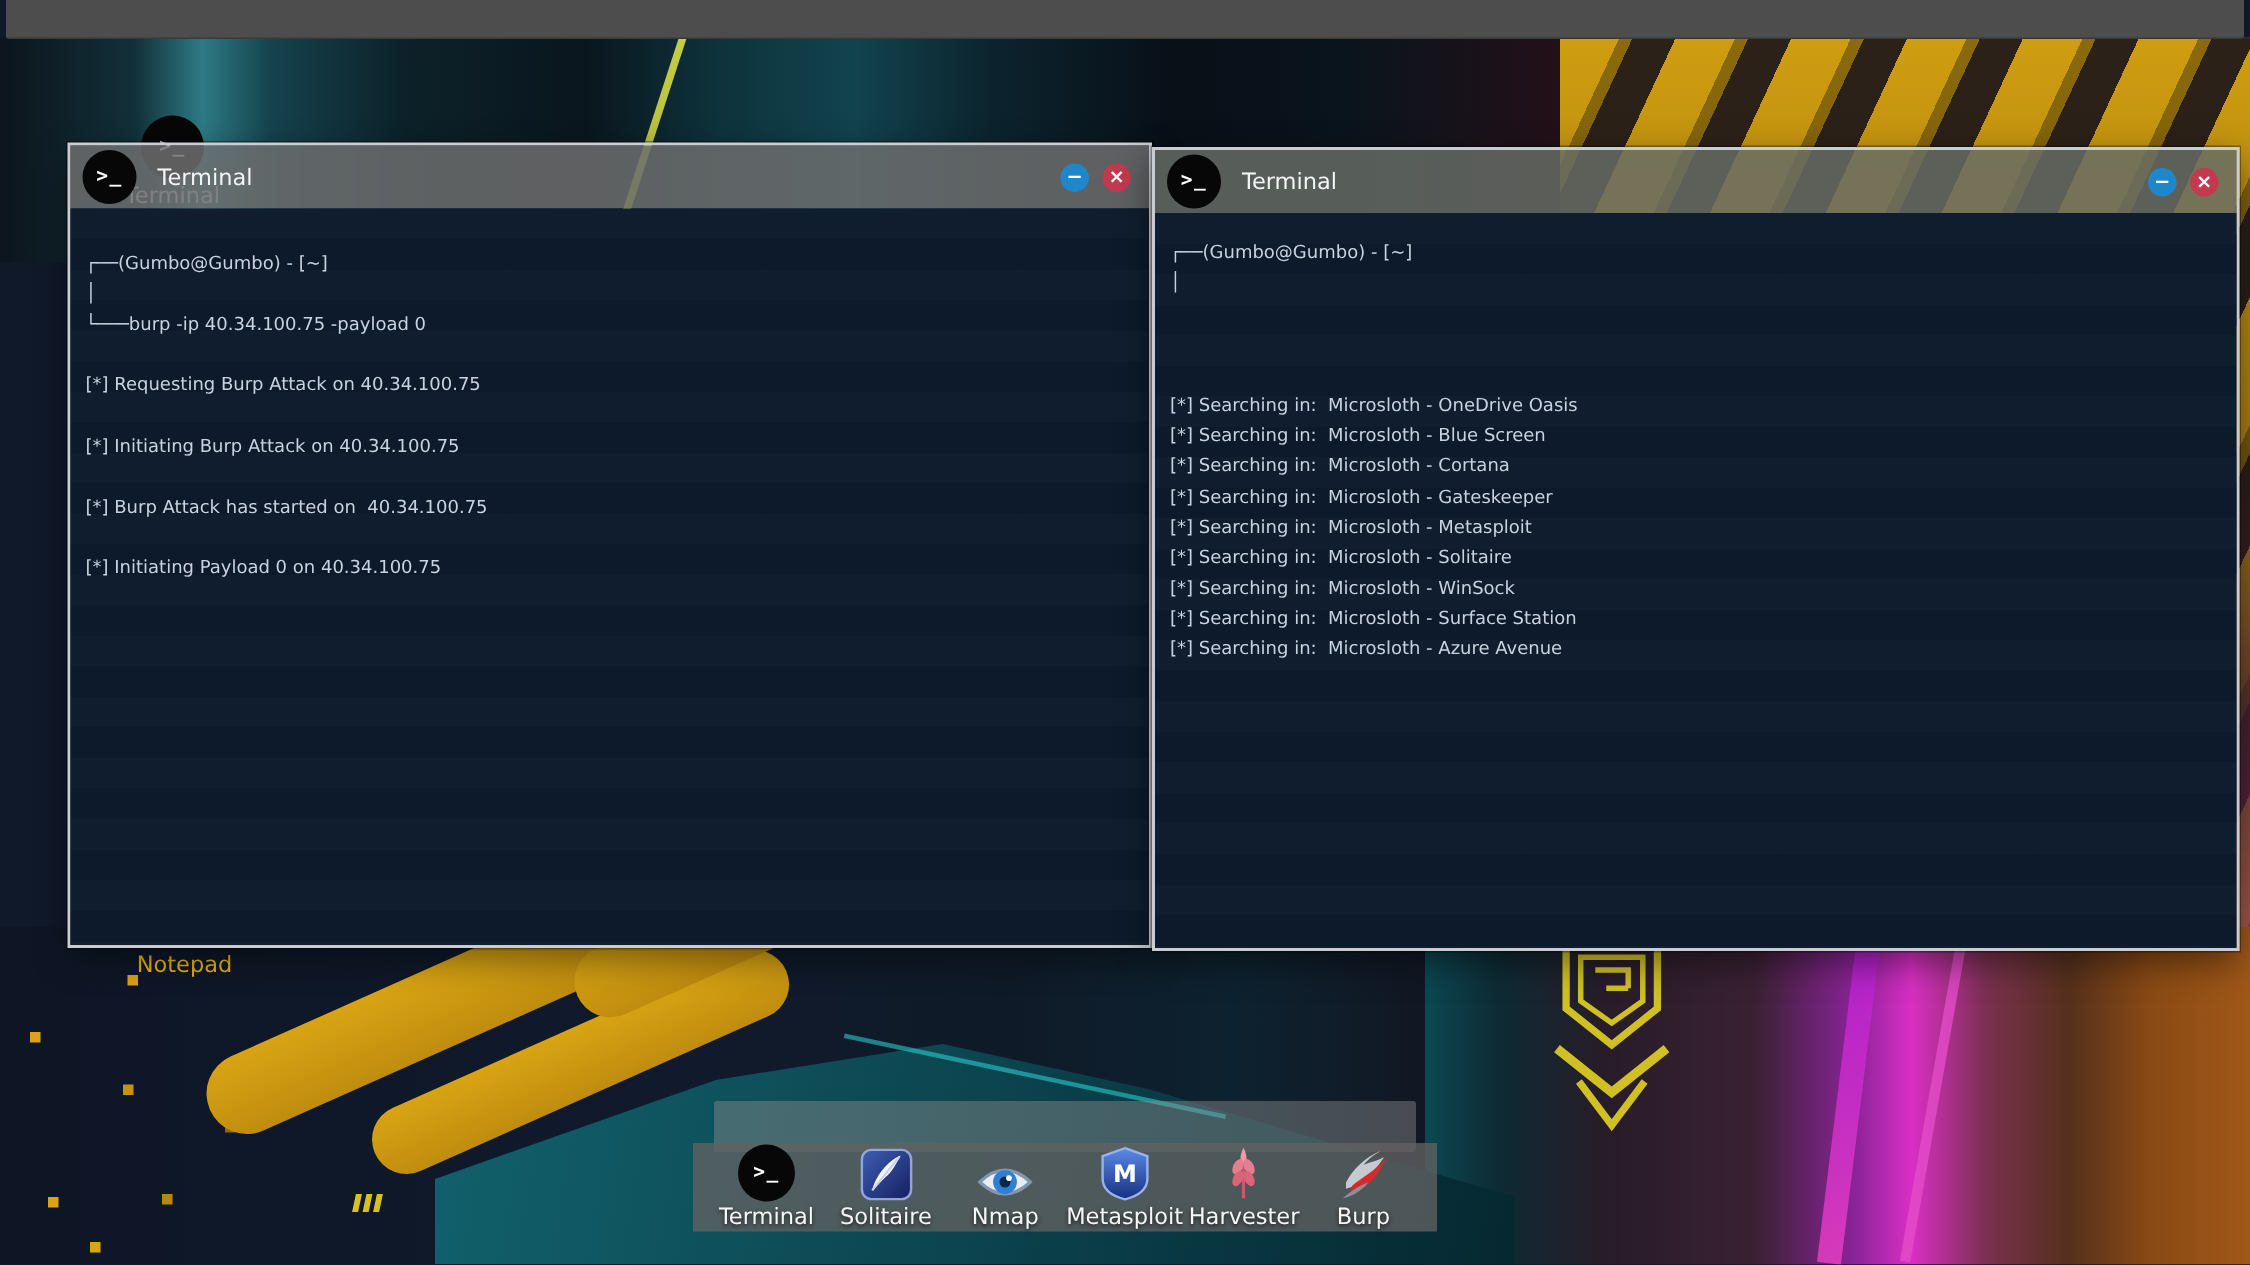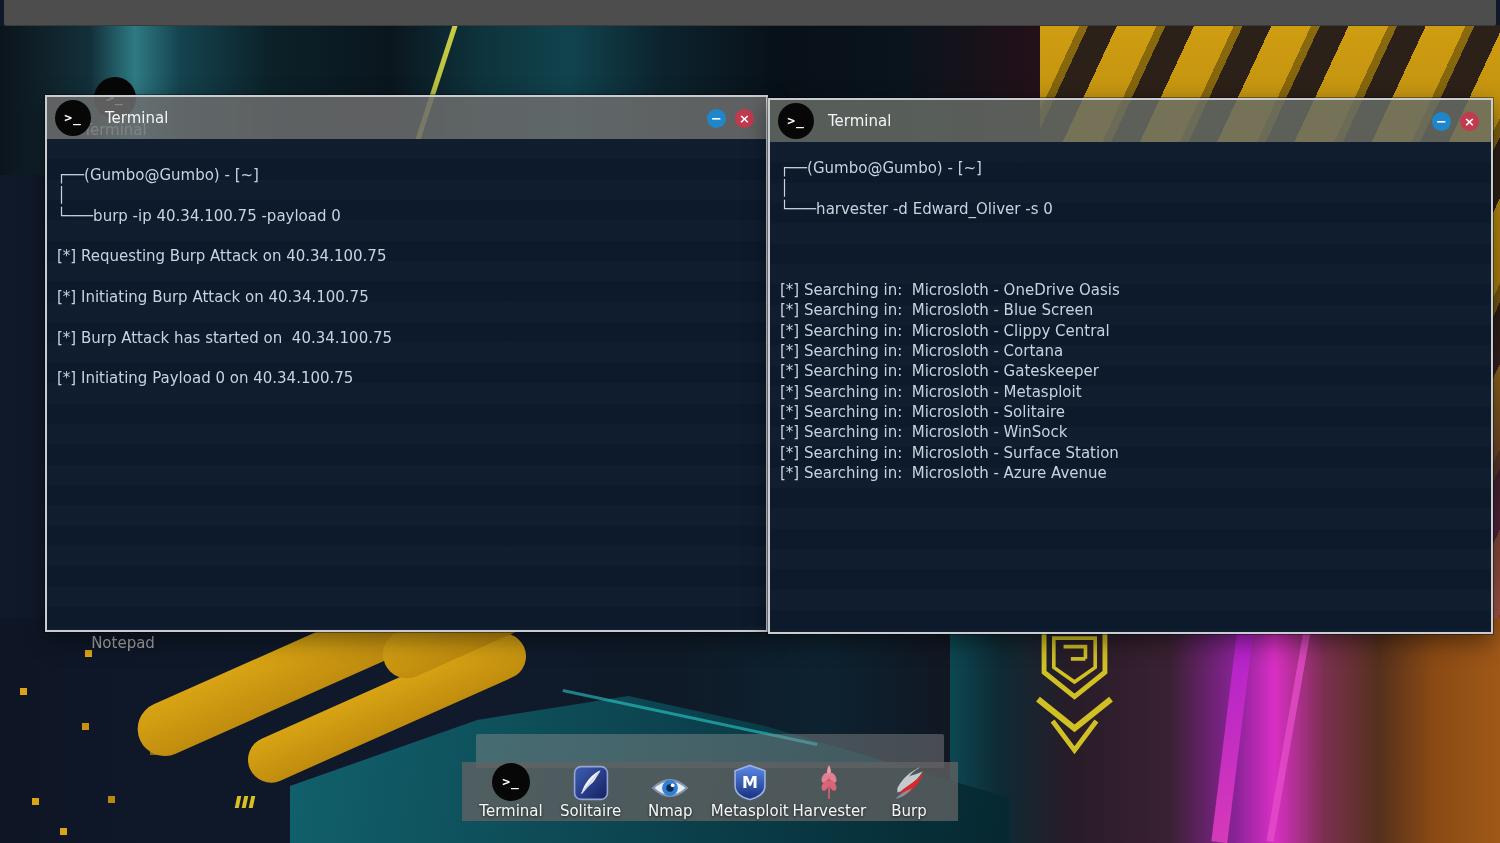--- a/index.html
+++ b/index.html
@@ -48,21 +48,21 @@
     box-shadow:7px 0 0 #d8c020,14px 0 0 #d8c020;transform:skewX(-12deg);}
   .emblem{position:absolute;left:1012px;top:8px;width:125px;height:140px;opacity:.95;}
   
   .topbar{position:absolute;left:4px;right:4px;top:0;height:25px;background:#4d4d4d;
     border-bottom:1px solid #3a3a3a;border-radius:0 0 2px 2px;z-index:20;}
   
   .desk-icon{position:absolute;z-index:1;display:flex;flex-direction:column;align-items:center;width:90px;}
   .desk-icon-term{left:70px;top:77px;}
   .desk-label{margin-top:2px;font-size:15px;color:#e8eef4;}
   .notepad-label{position:absolute;left:88px;top:634px;width:70px;text-align:center;
-    font-size:15px;color:#a3a3a3;z-index:1;}
+    font-size:15px;color:#eab308;z-index:1;}
   .term-circle{width:42px;height:42px;border-radius:50%;background:#070707;
     display:flex;align-items:center;justify-content:center;}
   .term-circle span{font-family:"DejaVu Sans Mono","Liberation Mono",monospace;
     font-size:13px;font-weight:bold;color:#fff;letter-spacing:1px;transform:translateY(-1px);}
   
   .window{position:absolute;border:2px solid #c9cdd2;box-sizing:border-box;
     box-shadow:0 0 0 1px rgba(0,0,0,.35),0 8px 22px rgba(0,0,0,.45);z-index:5;}
   .win-left{left:45px;top:95px;width:723px;height:537px;}
   .win-right{left:768px;top:98px;width:725px;height:536px;}
   .titlebar{height:42px;display:flex;align-items:center;
@@ -70,21 +70,21 @@
   .win-right .titlebar{background:rgba(102,108,101,.84);}
   .titlebar .term-circle{width:36px;height:36px;margin-left:8px;}
   .title-text{margin-left:14px;font-size:15px;color:#f2f4f6;}
   .win-controls{margin-left:auto;margin-right:12px;display:flex;gap:9px;}
   .wbtn{width:19px;height:19px;border-radius:50%;display:flex;align-items:center;
     justify-content:center;color:#fff;cursor:default;}
   .btn-min{background:var(--minimize-blue,#1f87c9);font-size:13px;font-weight:bold;line-height:1;}
   .btn-close{background:var(--close-red,#c23a4f);font-size:13px;font-weight:bold;line-height:1;}
   .term-body{position:absolute;top:42px;left:0;right:0;bottom:0;
     background:var(--terminal-bg,#0c1a2b);color:var(--terminal-text,#c9d3df);
-    font-size:15px;padding:26px 8px 0 10px;
+    font-size:12px;padding:26px 8px 0 10px;
     background-image:repeating-linear-gradient(180deg,rgba(160,180,210,.025) 0 20.35px,rgba(0,0,0,0) 20.35px 40.7px);}
   .win-right .term-body{padding-top:16px;}
   .tline{height:20.35px;line-height:20.35px;white-space:pre;}
   
   .dock-back{position:absolute;left:476px;top:734px;width:468px;height:34px;
     background:rgba(140,140,140,.45);border-radius:2px;z-index:9;}
   .dock{position:absolute;left:462px;top:762px;width:496px;height:59px;box-sizing:border-box;
     background:rgba(98,98,98,.78);display:flex;align-items:flex-end;
     justify-content:space-between;padding:0 10px;z-index:10;}
   .dock-item{display:flex;flex-direction:column;align-items:center;width:78px;padding-bottom:1px;}
@@ -173,27 +173,25 @@
       </div>
       <div class="wbtn btn-close">
         <span>×</span>
       </div>
     </div>
   </div>
   <div class="term-body">
 
   <div class="tline">┌──(Gumbo@Gumbo) - [~]</div>
       <div class="tline">│</div>
-      <div class="tline">└───harvester -d Edward_Oliver -s 0</div>
       <div class="tline"></div>
       <div class="tline"></div>
       <div class="tline"></div>
       <div class="tline">[*] Searching in:  Microsloth - OneDrive Oasis</div>
       <div class="tline">[*] Searching in:  Microsloth - Blue Screen</div>
-      <div class="tline">[*] Searching in:  Microsloth - Clippy Central</div>
       <div class="tline">[*] Searching in:  Microsloth - Cortana</div>
       <div class="tline">[*] Searching in:  Microsloth - Gateskeeper</div>
       <div class="tline">[*] Searching in:  Microsloth - Metasploit</div>
       <div class="tline">[*] Searching in:  Microsloth - Solitaire</div>
       <div class="tline">[*] Searching in:  Microsloth - WinSock</div>
       <div class="tline">[*] Searching in:  Microsloth - Surface Station</div>
       <div class="tline">[*] Searching in:  Microsloth - Azure Avenue</div>
     </div>
 </div>
 

